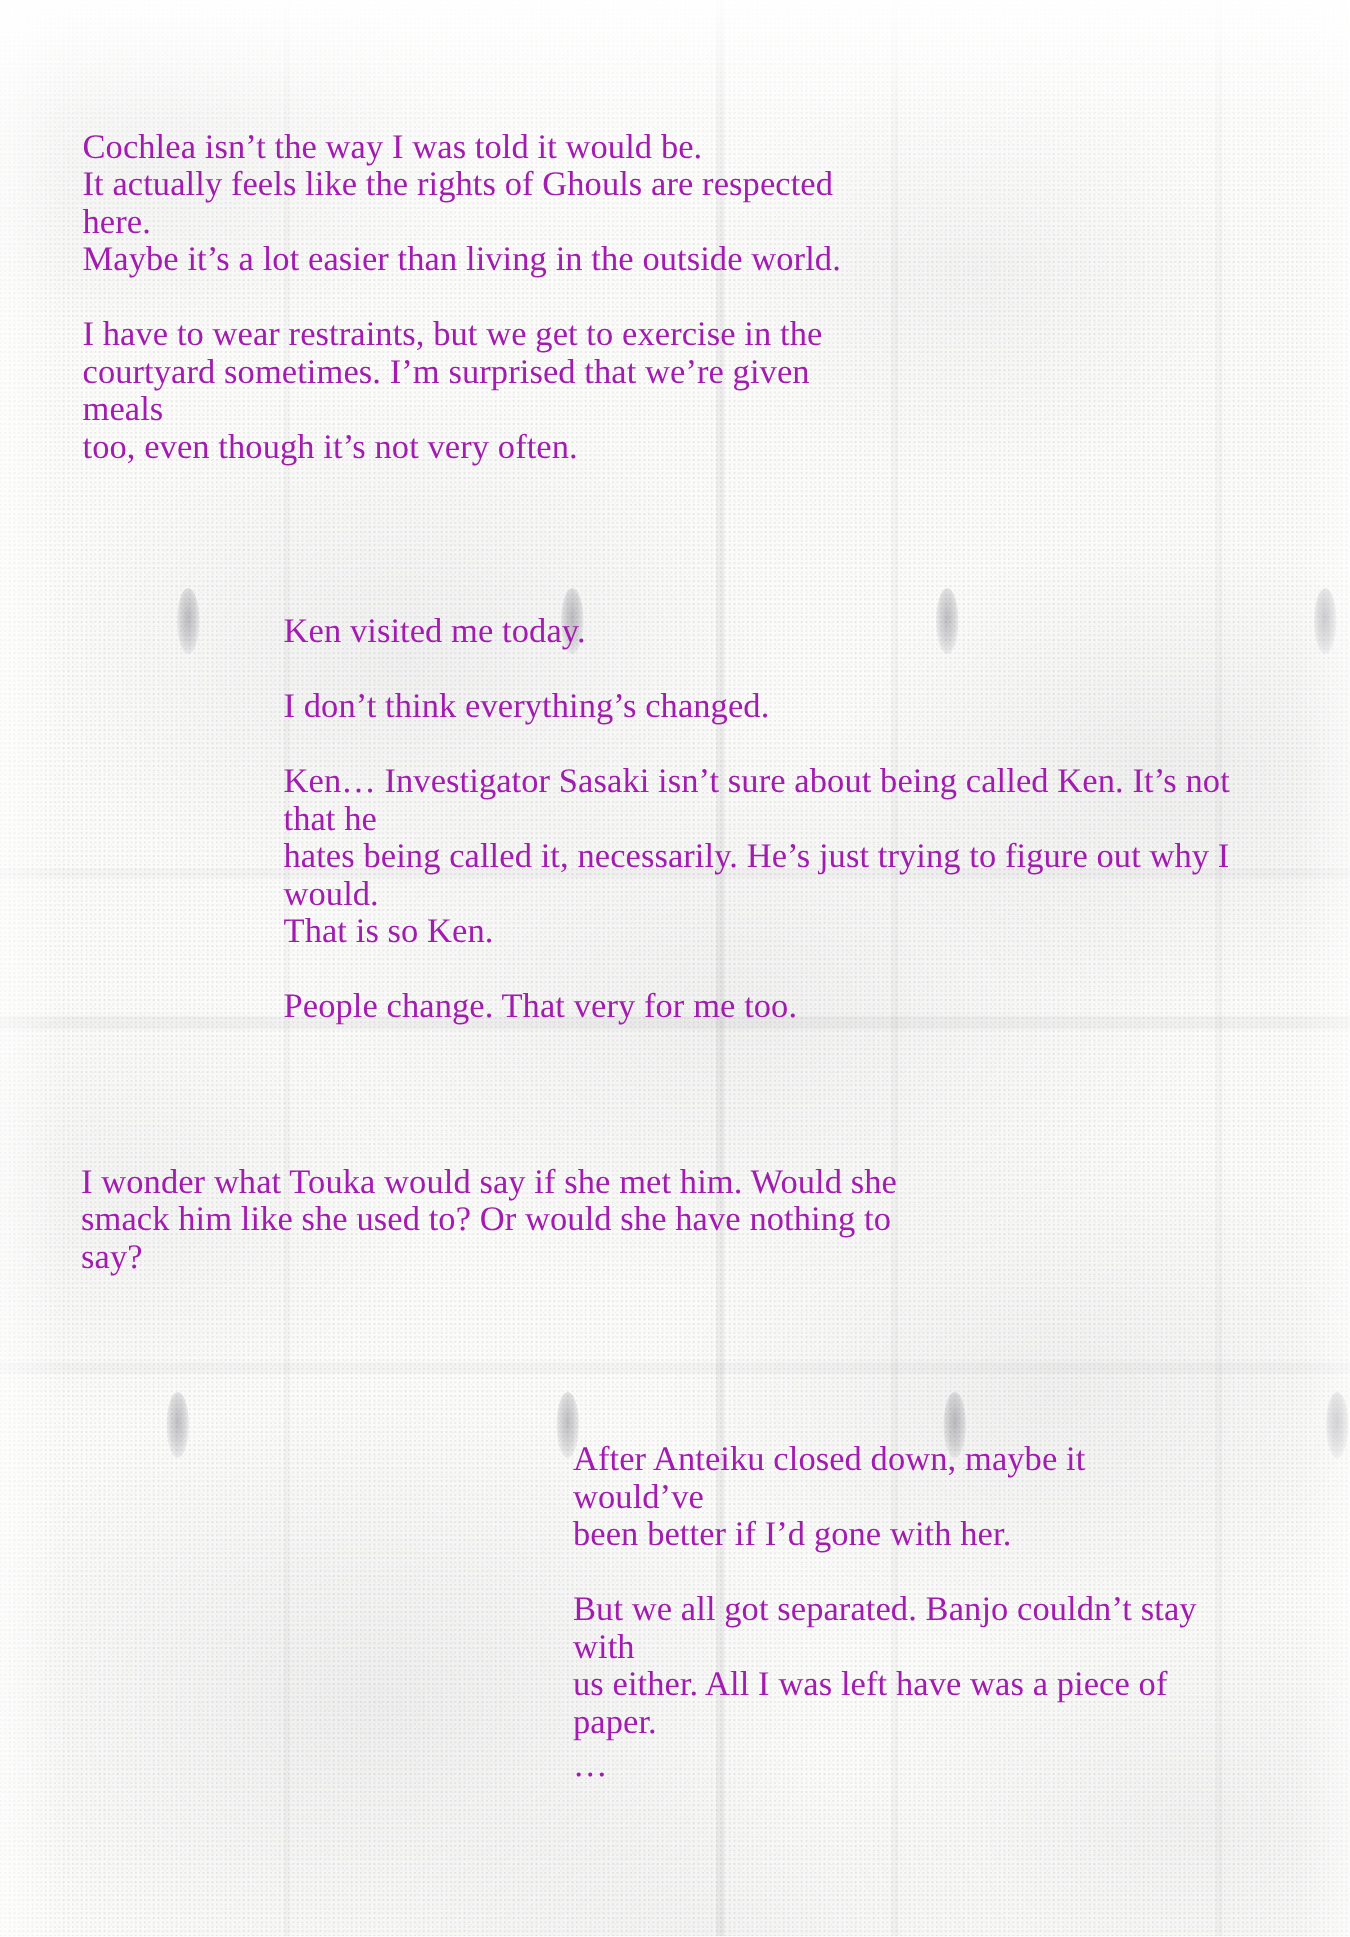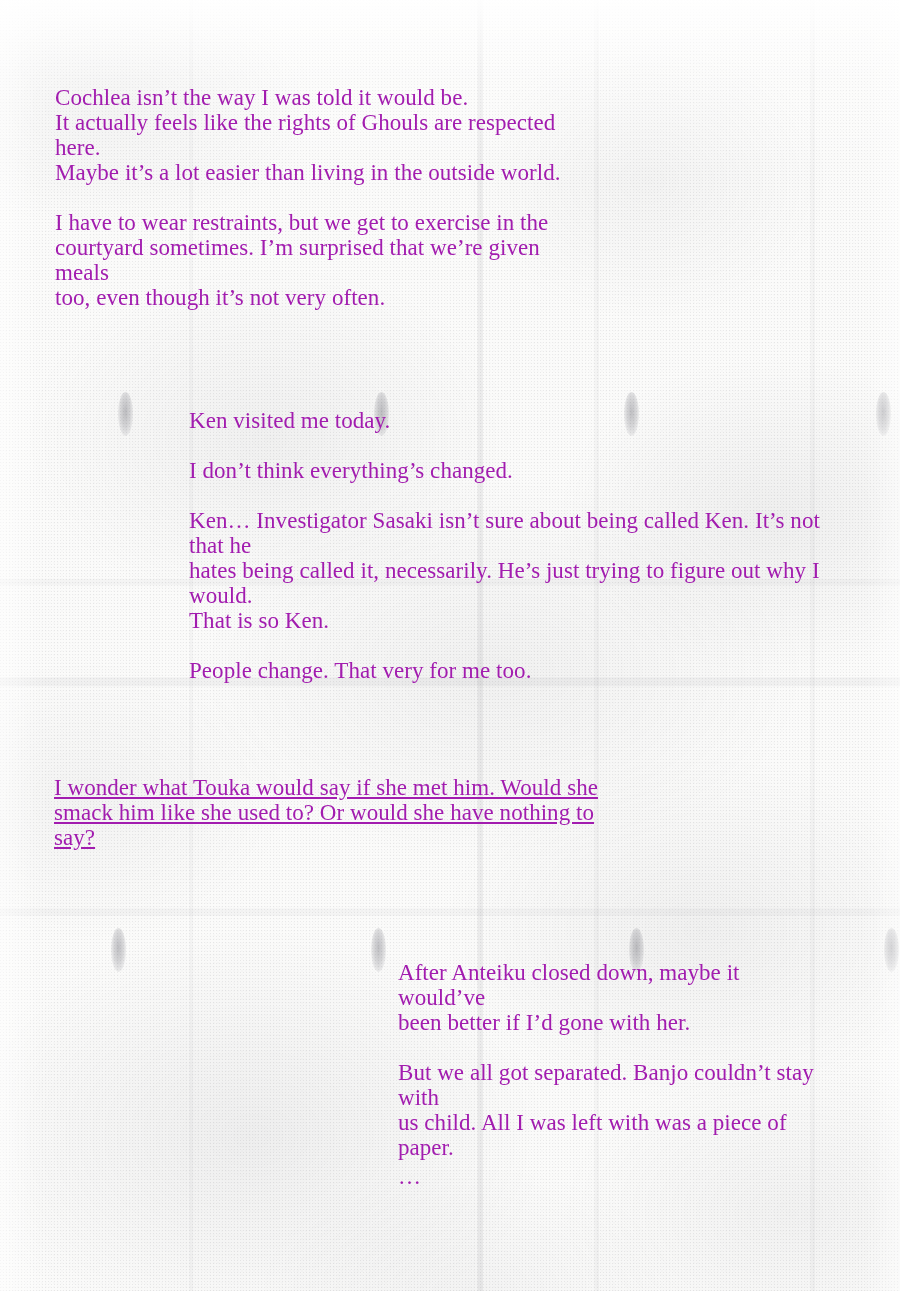--- a/index.html
+++ b/index.html
@@ -119,22 +119,22 @@
     white-space: pre-line;
   }
 
   .block p + p {
     margin-top: 25px;
   }
 
   
   #block-cochlea   { left: 55px;  top: 85px;  width: 530px; }
   #block-ken       { left: 155px; top: 408px; width: 655px; margin-left: 34px; }
-  #block-touka     { left: 54px;  top: 775px; width: 560px; text-decoration: underline; }
-  #block-anteiku   { left: 382px; top: 960px; width: 430px; margin-left: 16px; }
+  #block-touka     { left: 54px;  top: 775px; width: 560px; }
+  #block-anteiku   { left: 382px; top: 960px; width: 430px; }
 
   .ellipsis-line {
     display: block;
     margin-top: 4px;
     letter-spacing: 1px;
   }
 </style>
 </head>
 <body>
 
@@ -179,17 +179,17 @@
 
   <div class="block" id="block-touka">
     <p>I wonder what Touka would say if she met him. Would she
 smack him like she used to? Or would she have nothing to say?</p>
   </div>
 
   <div class="block" id="block-anteiku">
     <p>After Anteiku closed down, maybe it would’ve
 been better if I’d gone with her.</p>
     <p>But we all got separated. Banjo couldn’t stay with
-us child. All I was left with was a piece of paper.</p>
+us either. All I was left have was a piece of paper.</p>
     <span class="ellipsis-line">…</span>
   </div>
 
 </div>
 
 </body></html>

